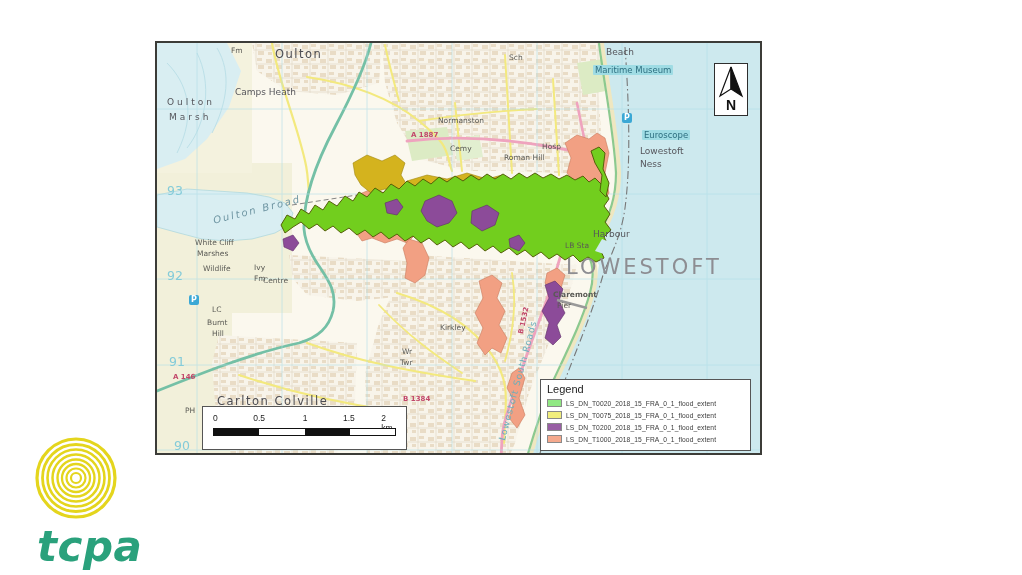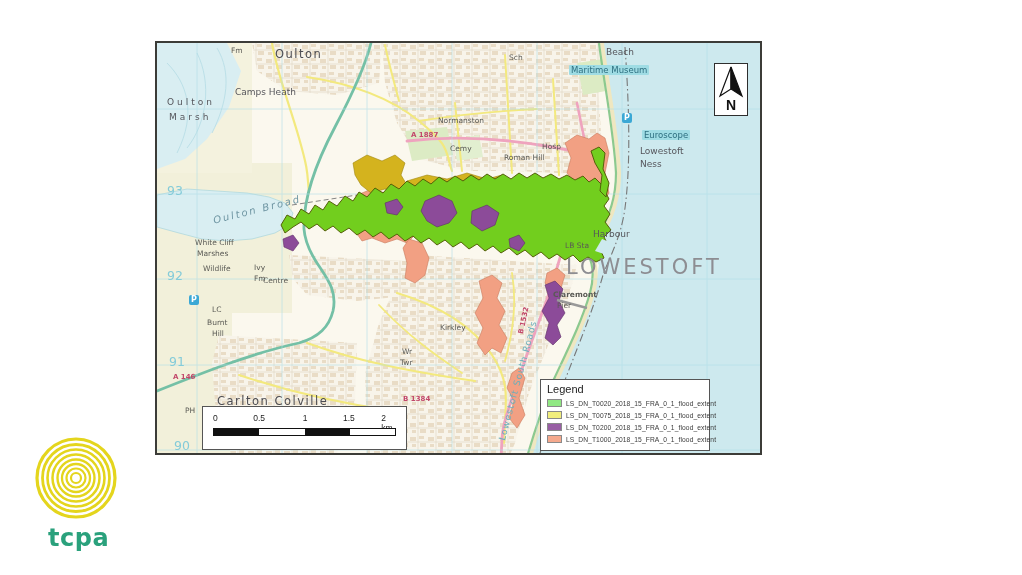--- a/index.html
+++ b/index.html
@@ -27,41 +27,41 @@
   .road-red { font-size:7px; color:#c2476a; font-weight:bold; }
   .p-icon { font-size:8px; font-weight:bold; color:#fff; background:#3BA8D5; width:10px; height:10px;
             text-align:center; border-radius:2px; line-height:10px; }
 
   
   .north-box { position:absolute; left:557px; top:20px; width:34px; height:53px; background:#fff;
                border:1.6px solid #2e2e2e; display:flex; flex-direction:column; align-items:center; }
   .north-box .n-label { font-size:14px; font-weight:bold; color:#111; margin-top:-3px; }
 
   
-  .legend { position:absolute; left:383px; top:336px; width:170px; height:72px; background:#fff;
+  .legend { position:absolute; left:383px; top:336px; width:211px; height:72px; background:#fff;
             border:1.6px solid #555; padding:3px 6px 2px 6px; }
   .legend-title { font-size:11px; color:#222; margin-bottom:2px; }
   .legend-row { display:flex; align-items:center; height:12px; }
   .legend-swatch { width:15px; height:8px; border:0.8px solid #8a8a8a; margin-right:4px; flex:0 0 15px; }
   .legend-label { font-size:6.7px; color:#3a3a3a; letter-spacing:0.1px; }
 
   
   .scalebar { position:absolute; left:45px; top:363px; width:205px; height:44px; background:#fff;
               border:1.2px solid #555; }
   .sb-inner { position:relative; margin:6px 10px 0 10px; height:32px; }
   .sb-labels { position:relative; height:13px; font-size:8.5px; color:#1c1c1c; }
   .sb-labels span { position:absolute; top:0; }
   .sb-bar { position:relative; height:8px; border:1px solid #111; display:flex; margin-top:2px; }
   .sb-seg { flex:1 1 25%; }
   .sb-seg.dark { background:#111; } .sb-seg.light { background:#fff; }
 
   
   .logo { position:absolute; left:32px; top:436px; width:100px; }
-  .logo-text { font-size:24px; font-weight:800; color:#2AA17C; letter-spacing:0.5px;
-               font-family:"DejaVu Sans", sans-serif; line-height:1; margin-top:2px; margin-left:16px; }
+  .logo-text { font-size:42px; font-weight:800; color:#2AA17C; letter-spacing:0.5px;
+               font-family:"DejaVu Sans", sans-serif; line-height:1; margin-top:2px; margin-left:5px;font-style:italic; }
 
   
   .caption  { position:absolute; left:160px; top:469px; font-size:15.5px; font-weight:bold; color:#161616; }
   .source   { position:absolute; left:160px; top:513px; font-size:16px; color:#1f1f1f; }
 </style>
 </head>
 <body>
 
 <div class="slide">
 
@@ -183,21 +183,21 @@
         <span class="lbl place-xs" style="left: 74px; top: 3px;">Fm</span>
         <span class="lbl place-xs" style="left: 352px; top: 10px;">Sch</span>
         <span class="lbl place-sm" style="left: 78px; top: 44px;">Camps Heath</span>
         <span class="lbl place-sm sp" style="left: 10px; top: 54px;">Oulton</span>
         <span class="lbl place-sm sp" style="left: 12px; top: 69px;">Marsh</span>
         <span class="lbl place-xs" style="left: 281px; top: 73px;">Normanston</span>
         <span class="lbl place-xs" style="left: 293px; top: 101px;">Cemy</span>
         <span class="lbl place-xs" style="left: 347px; top: 110px;">Roman Hill</span>
         <span class="lbl place-xs" style="left: 385px; top: 99px;">Hosp</span>
         <span class="lbl place-sm" style="left: 449px; top: 4px;">Beach</span>
-        <span class="lbl water-hl" style="left: 412px; top: 22px;">Maritime Museum</span>
+        <span class="lbl water-hl" style="left: 436px; top: 22px;">Maritime Museum</span>
         <span class="lbl water-hl" style="left: 485px; top: 87px;">Euroscope</span>
         <span class="lbl place-sm" style="left: 483px; top: 103px;">Lowestoft</span>
         <span class="lbl place-sm" style="left: 483px; top: 116px;">Ness</span>
         <span class="lbl p-icon" style="left: 465px; top: 70px;">P</span>
         <span class="lbl p-icon" style="left: 32px; top: 252px;">P</span>
         <span class="lbl place-sm" style="left: 436px; top: 186px;">Harbour</span>
         <span class="lbl place-xs" style="left: 408px; top: 198px;">LB Sta</span>
         <span class="lbl city" style="left: 409px; top: 212px;">LOWESTOFT</span>
         <span class="lbl place-xs" style="left: 396px; top: 247px; font-weight: bold;">Claremont</span>
         <span class="lbl place-xs" style="left: 400px; top: 258px;">Pier</span>

